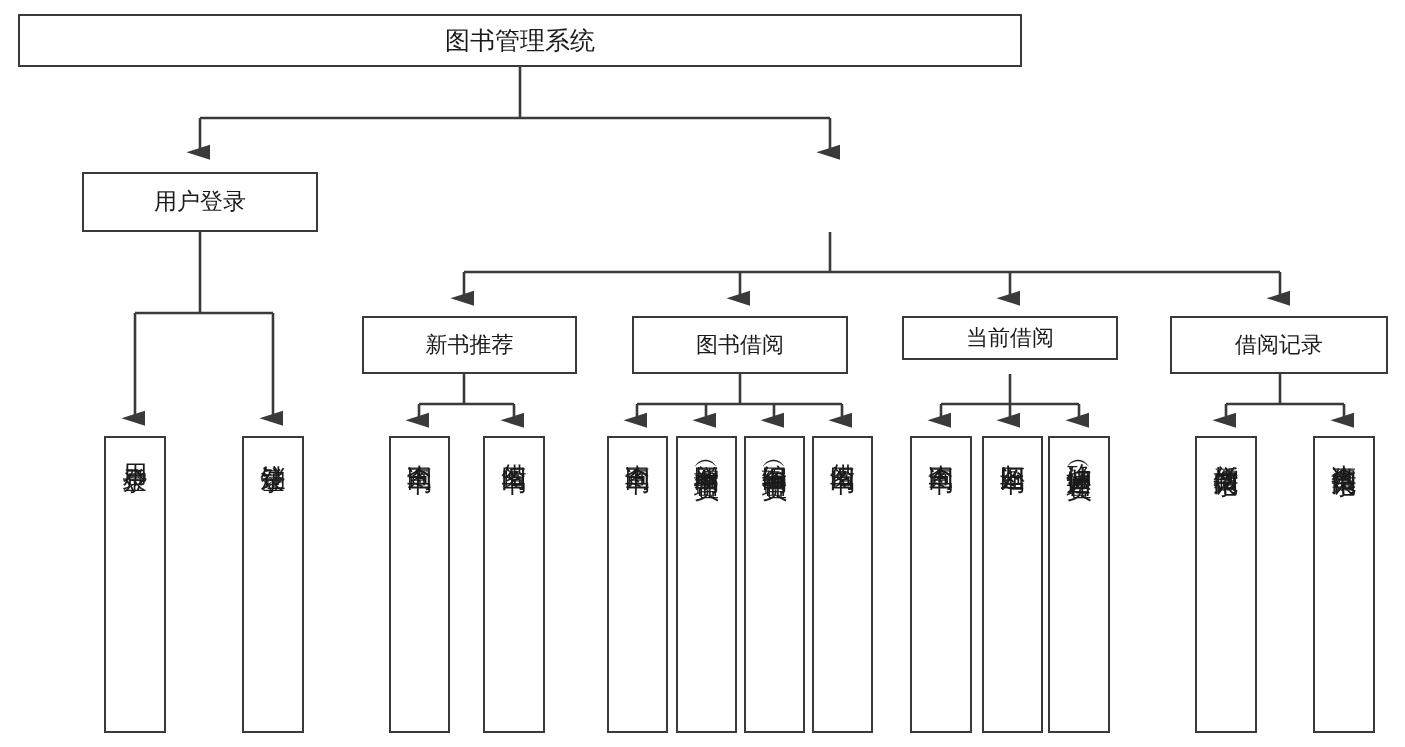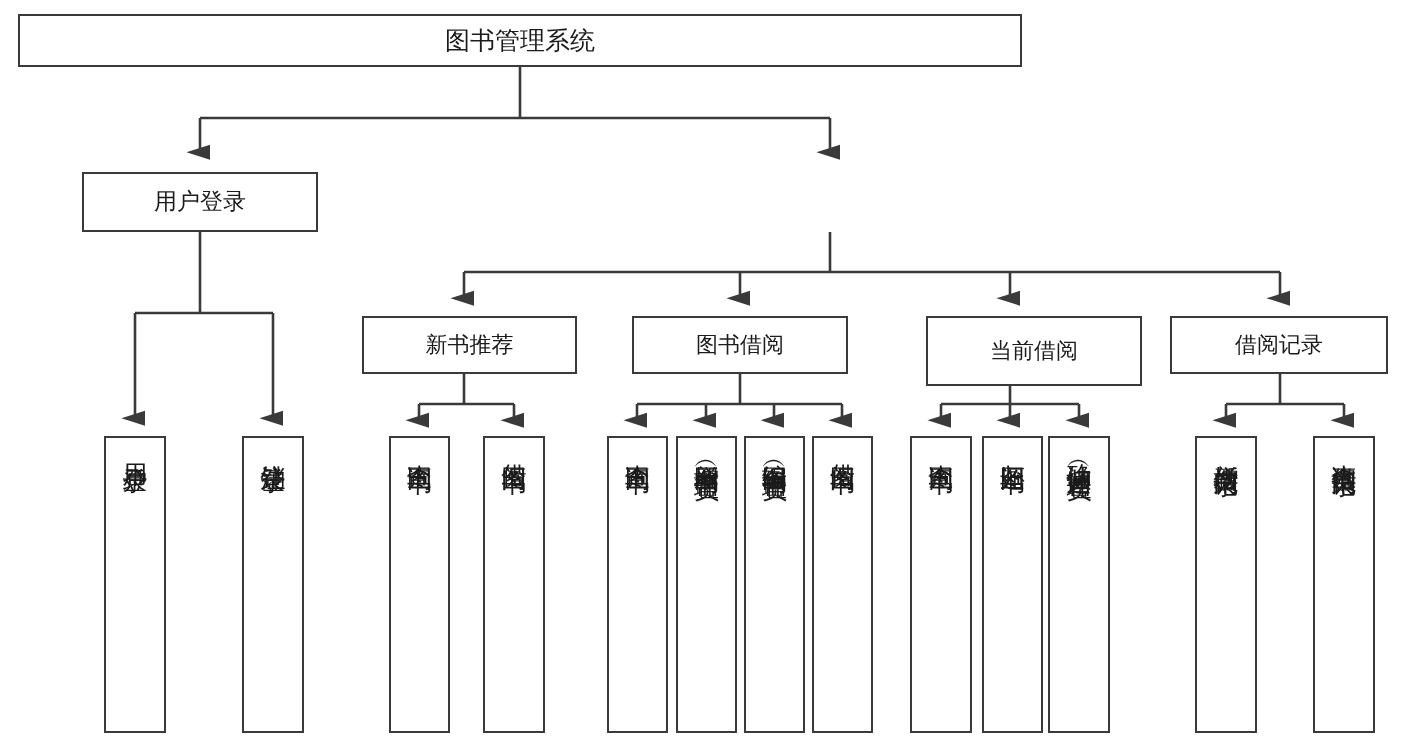--- a/index.html
+++ b/index.html
@@ -131,21 +131,21 @@
   <div class="node node-l2" style="left:82px; top:172px; width:236px; height:60px;">
     <span class="lbl">用户登录</span>
   </div>
 
   <div class="node node-l3" style="left:632px; top:316px; width:216px; height:58px;">
     <span class="lbl">图书借阅</span>
   </div>
   <div class="node node-l3" style="left:362px; top:316px; width:215px; height:58px;">
     <span class="lbl">新书推荐</span>
   </div>
-  <div class="node node-l3" style="left:902px; top:316px; width:216px; height:70px;margin-left:24px;">
+  <div class="node node-l3" style="left:902px; top:316px; width:216px; height:44px;">
     <span class="lbl">当前借阅</span>
   </div>
   <div class="node node-l3" style="left:1170px; top:316px; width:218px; height:58px;">
     <span class="lbl">借阅记录</span>
   </div>
 
   <div class="node node-leaf" style="left:104px; top:436px; width:62px; height:297px;">
     <span class="lbl">用户登录</span>
   </div>
   <div class="node node-leaf" style="left:242px; top:436px; width:62px; height:297px;">

